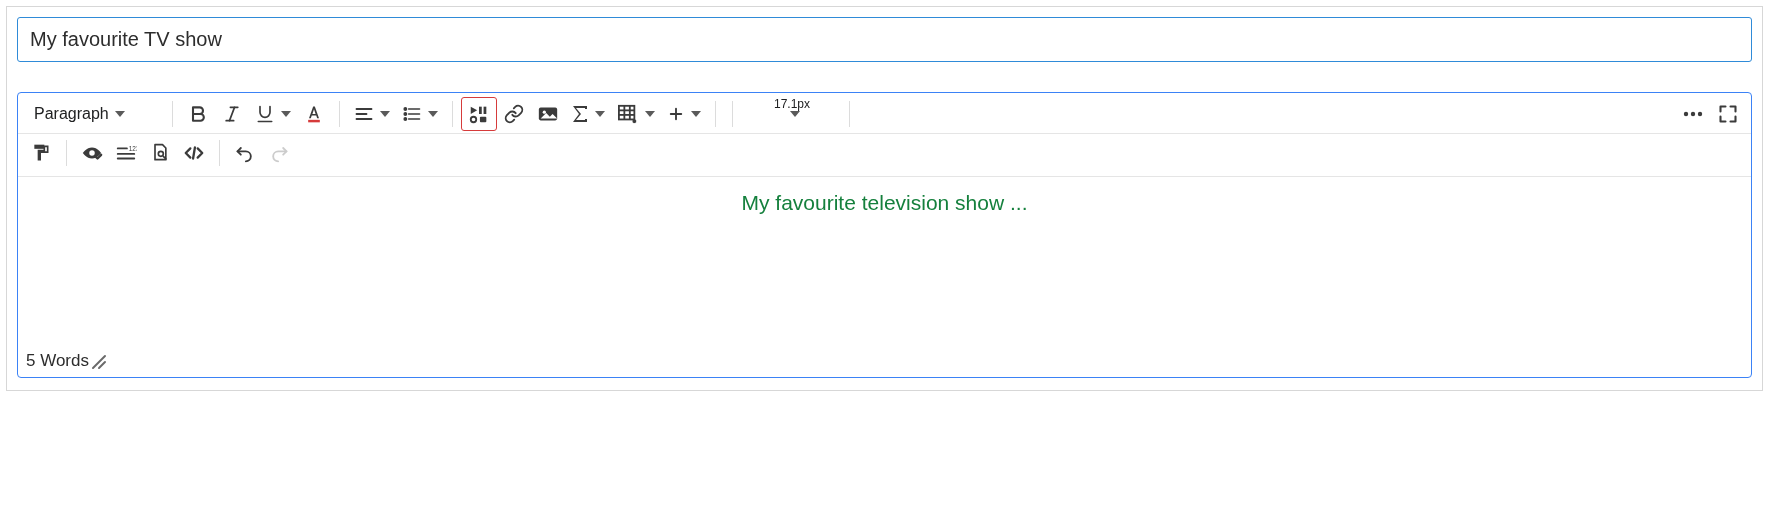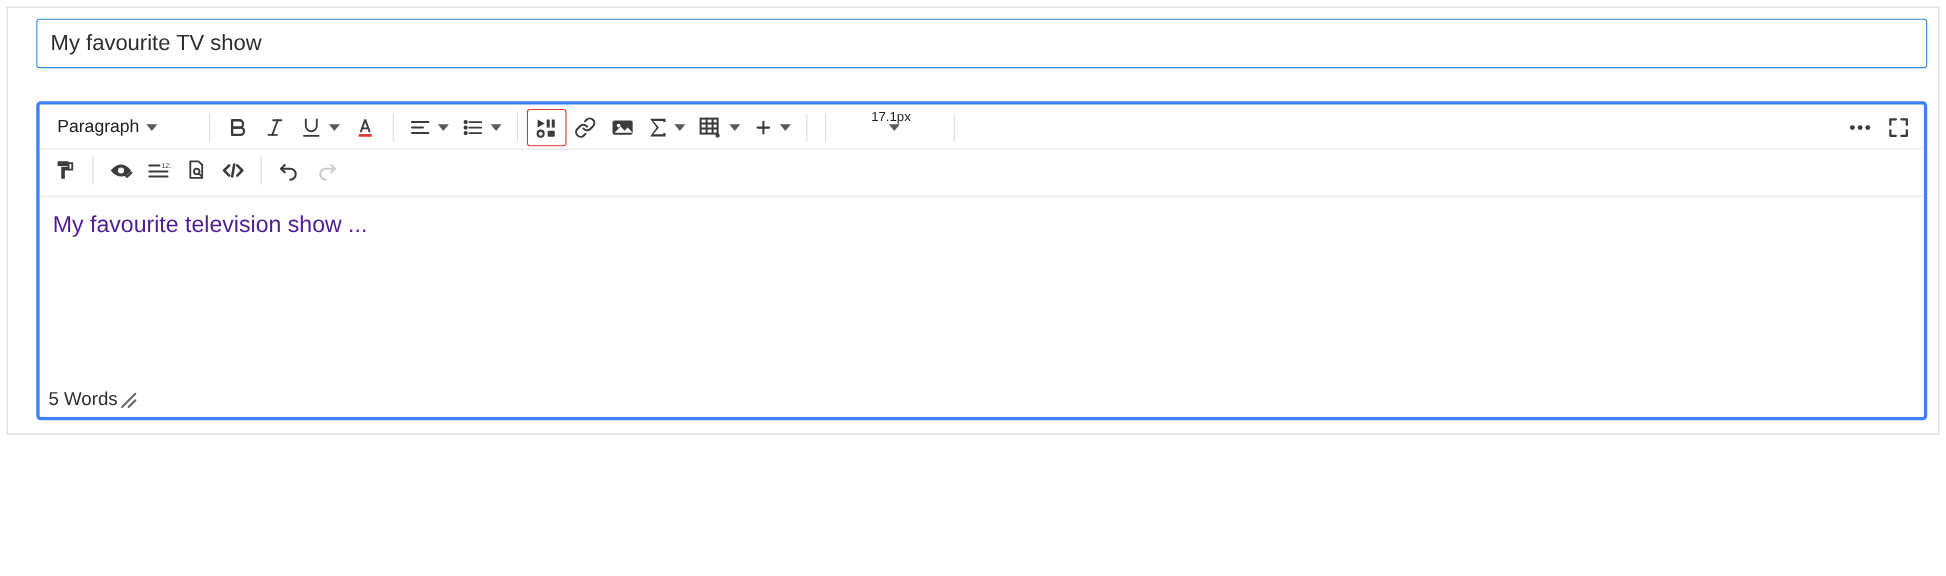--- a/index.html
+++ b/index.html
@@ -5,35 +5,35 @@
   * { box-sizing: border-box; }
   body {
     margin: 0;
     padding: 6px;
     font-family: "Segoe UI", Arial, sans-serif;
     background: #fff;
     color: #202122;
   }
   .outer {
     border: 1px solid #d7d7d7;
-    padding: 10px 10px 12px 26px;
+    padding: 10px 10px 12px 10px;
   }
   .title-field {
     width: 100%;
     border: 1px solid #2f8bd8;
     border-radius: 3px;
     padding: 10px 12px;
     font-size: 20px;
     color: #2d2d2d;
     outline: none;
     font-family: inherit;
   }
   .editor-frame {
     margin-top: 30px;
-    border: 3px solid #3b82f6;
+    border: 1px solid #3b82f6;
     border-radius: 4px;
     background: #fff;
   }
   .toolbar {
     display: flex;
     flex-wrap: wrap;
     align-items: center;
     padding: 4px 6px 2px 6px;
     border-bottom: 1px solid #e5e5e5;
     row-gap: 4px;
@@ -110,21 +110,22 @@
   .toolbar-row2 {
     display: flex;
     align-items: center;
     padding: 2px 6px 6px 6px;
     border-bottom: 1px solid #e5e5e5;
   }
   .editor-body {
     min-height: 170px;
     padding: 14px 12px 8px 12px;
     font-size: 21px;
-    color: #4c1d95;
+    color: #15803d;
+    text-align: center;
   }
   .status-bar {
     display: flex;
     align-items: center;
     justify-content: flex-start;
     padding: 4px 6px 6px 8px;
     font-size: 17px;
     color: #2d2d2d;
   }
   .resize-grip svg { display: block; }

